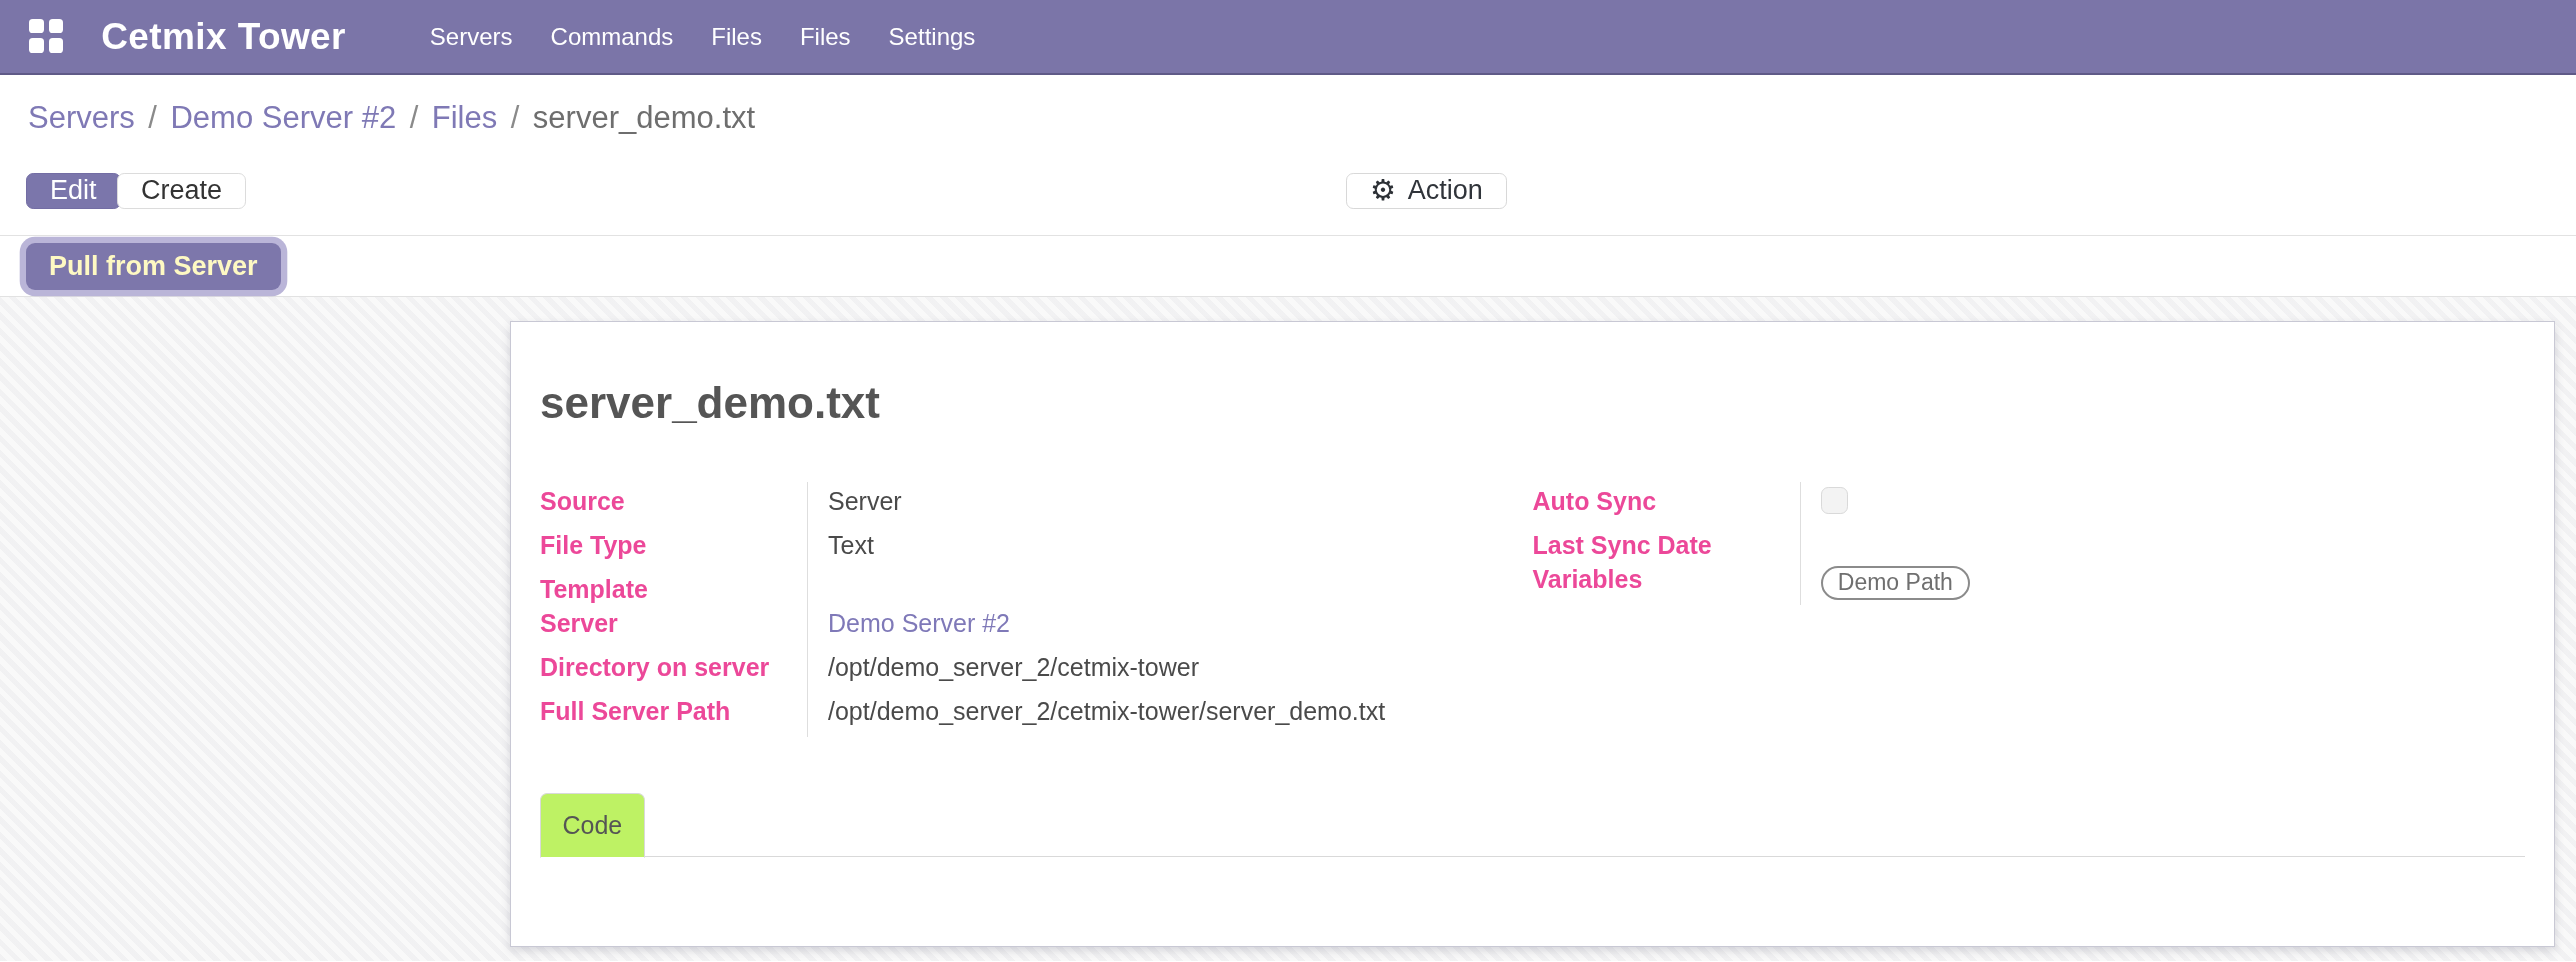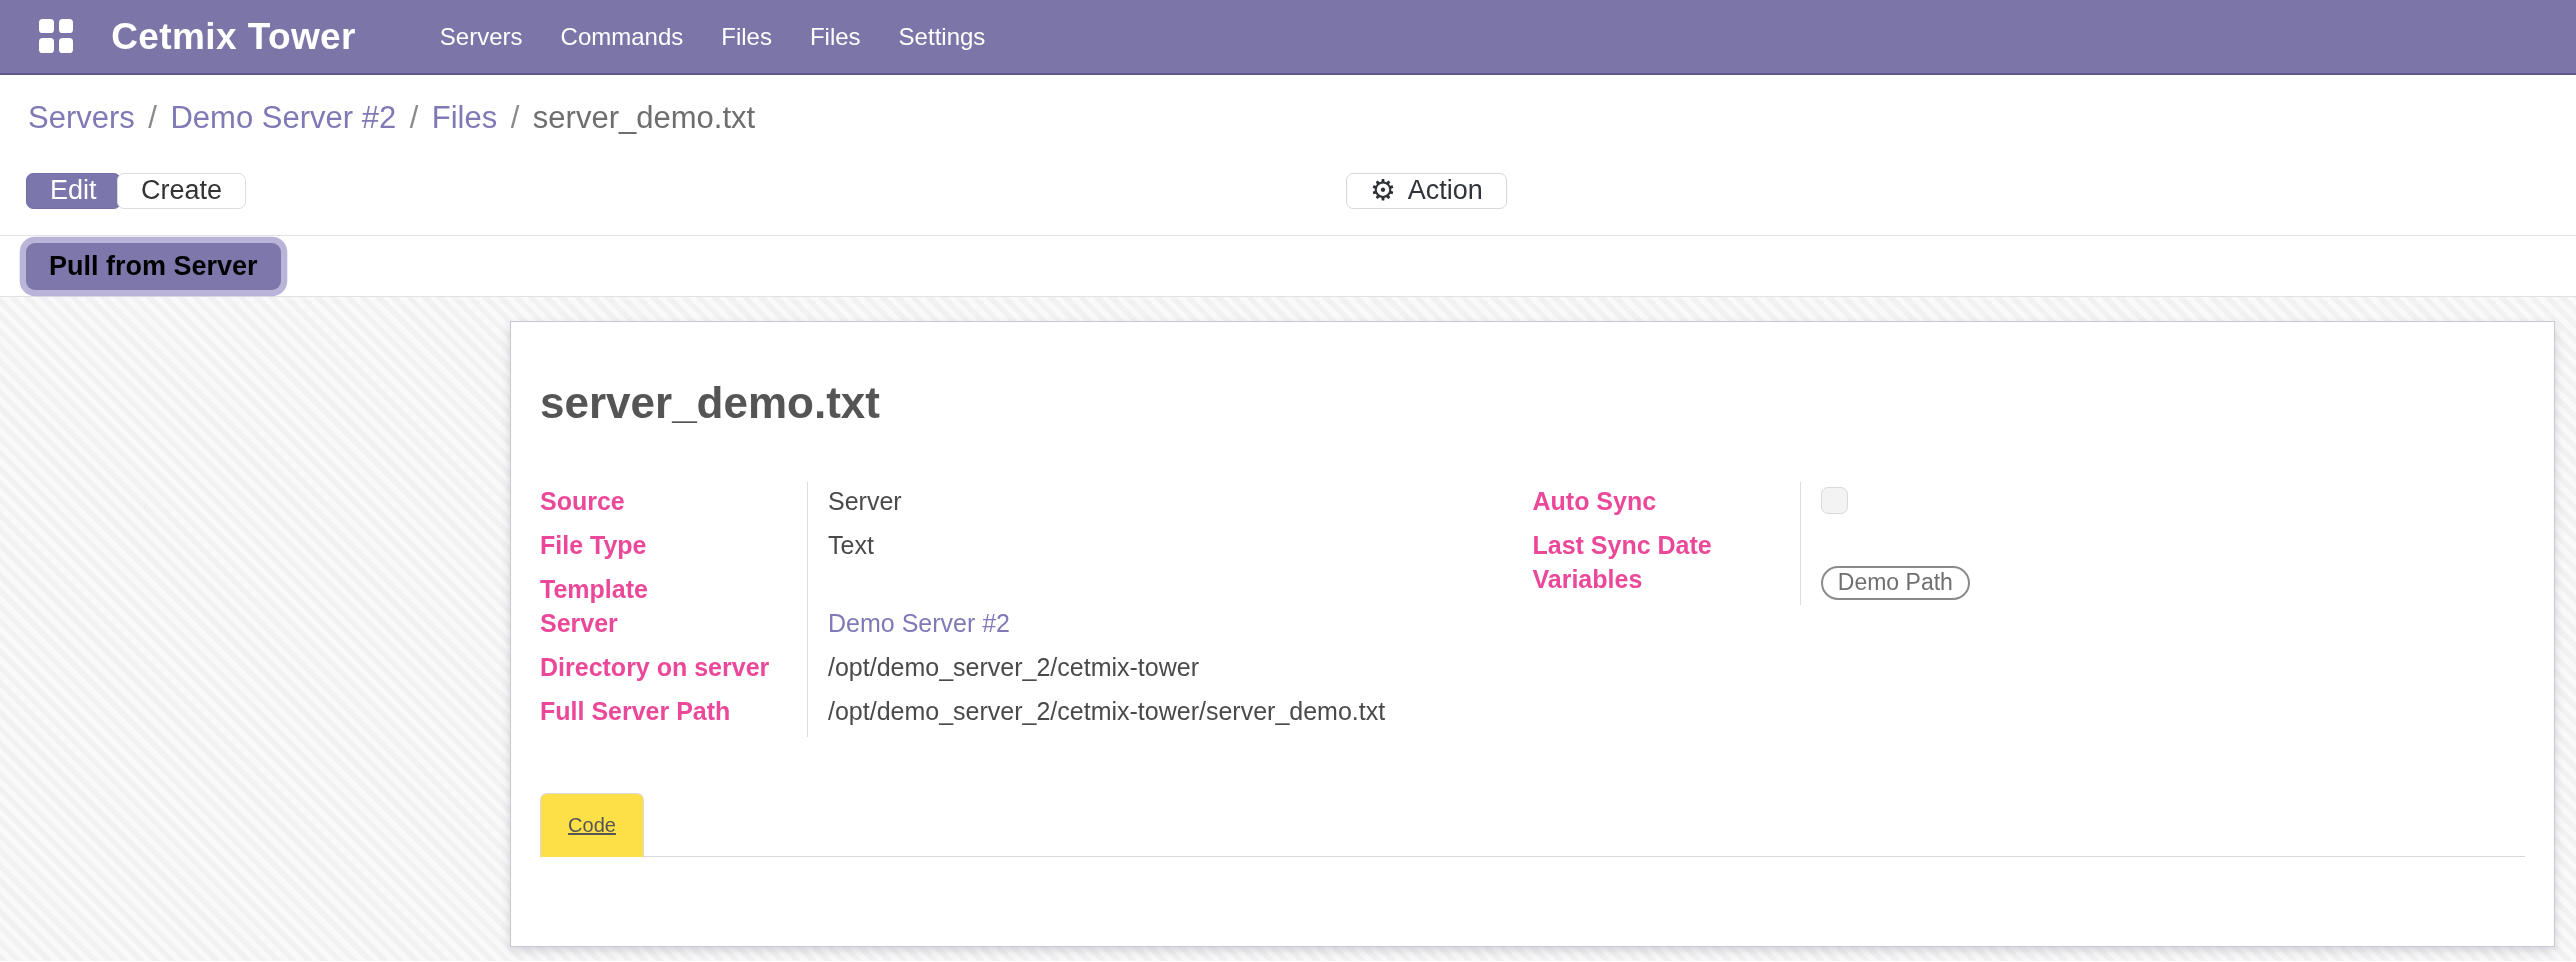--- a/index.html
+++ b/index.html
@@ -10,21 +10,21 @@
     background: #ffffff;
   }
 
   
   .navbar {
     height: 75px;
     background: #7b75a8;
     border-bottom: 2.7px solid #5f5a87;
     display: flex;
     align-items: center;
-    padding-left: 32px;
+    padding-left: 22px;
     text-align: center;
   }
   .apps-icon {
     width: 36px; height: 36px;
     display: grid;
     grid-template-columns: 14.4px 14.4px;
     grid-template-rows: 14.4px 14.4px;
     gap: 5.4px;
     cursor: pointer;
     margin-left: 7.2px;
@@ -109,21 +109,21 @@
     background: #ffffff;
     border-bottom: 1.8px solid #e2e2e2;
     position: relative;
   }
   .btn-pull {
     position: absolute;
     left: 26px;
     top: 7.2px;
     height: 47px;
     background: #7d77ab;
-    color: #000000;
+    color: #fef9c3;
     border: none;
     border-radius: 9px;
     box-shadow: 0 0 0 6.3px #bab5d8;
     font-size: 27px;
     font-weight: 600;
     font-family: inherit;
     padding: 0 23px;
     display: flex;
     align-items: center;
     cursor: pointer;
@@ -204,33 +204,32 @@
   
   .notebook { margin-top: 56px; }
   .tabbar {
     display: flex;
     align-items: flex-end;
     border-bottom: 1.8px solid #d9d9d9;
   }
   .tab {
     min-width: 104px;
     height: 65px;
-    background: #fde047;
+    background: #bef264;
     border: 1.8px solid #d9d9d9;
     border-bottom: 1.8px solid #ffffff;
     border-radius: 7.2px 7.2px 0 0;
     margin-bottom: -1.8px;
     display: flex;
     align-items: center;
     justify-content: center;
-    font-size: 20px;
+    font-size: 25px;
     color: #555555;
     cursor: pointer;
     padding: 0 21.5px;
-    text-decoration: underline;
   }
   .tab-content { height: 88px; background: #ffffff; }
 </style>
 </head>
 <body>
 
 <header class="navbar">
   <div class="apps-icon">
     <span></span>
       <span></span>

